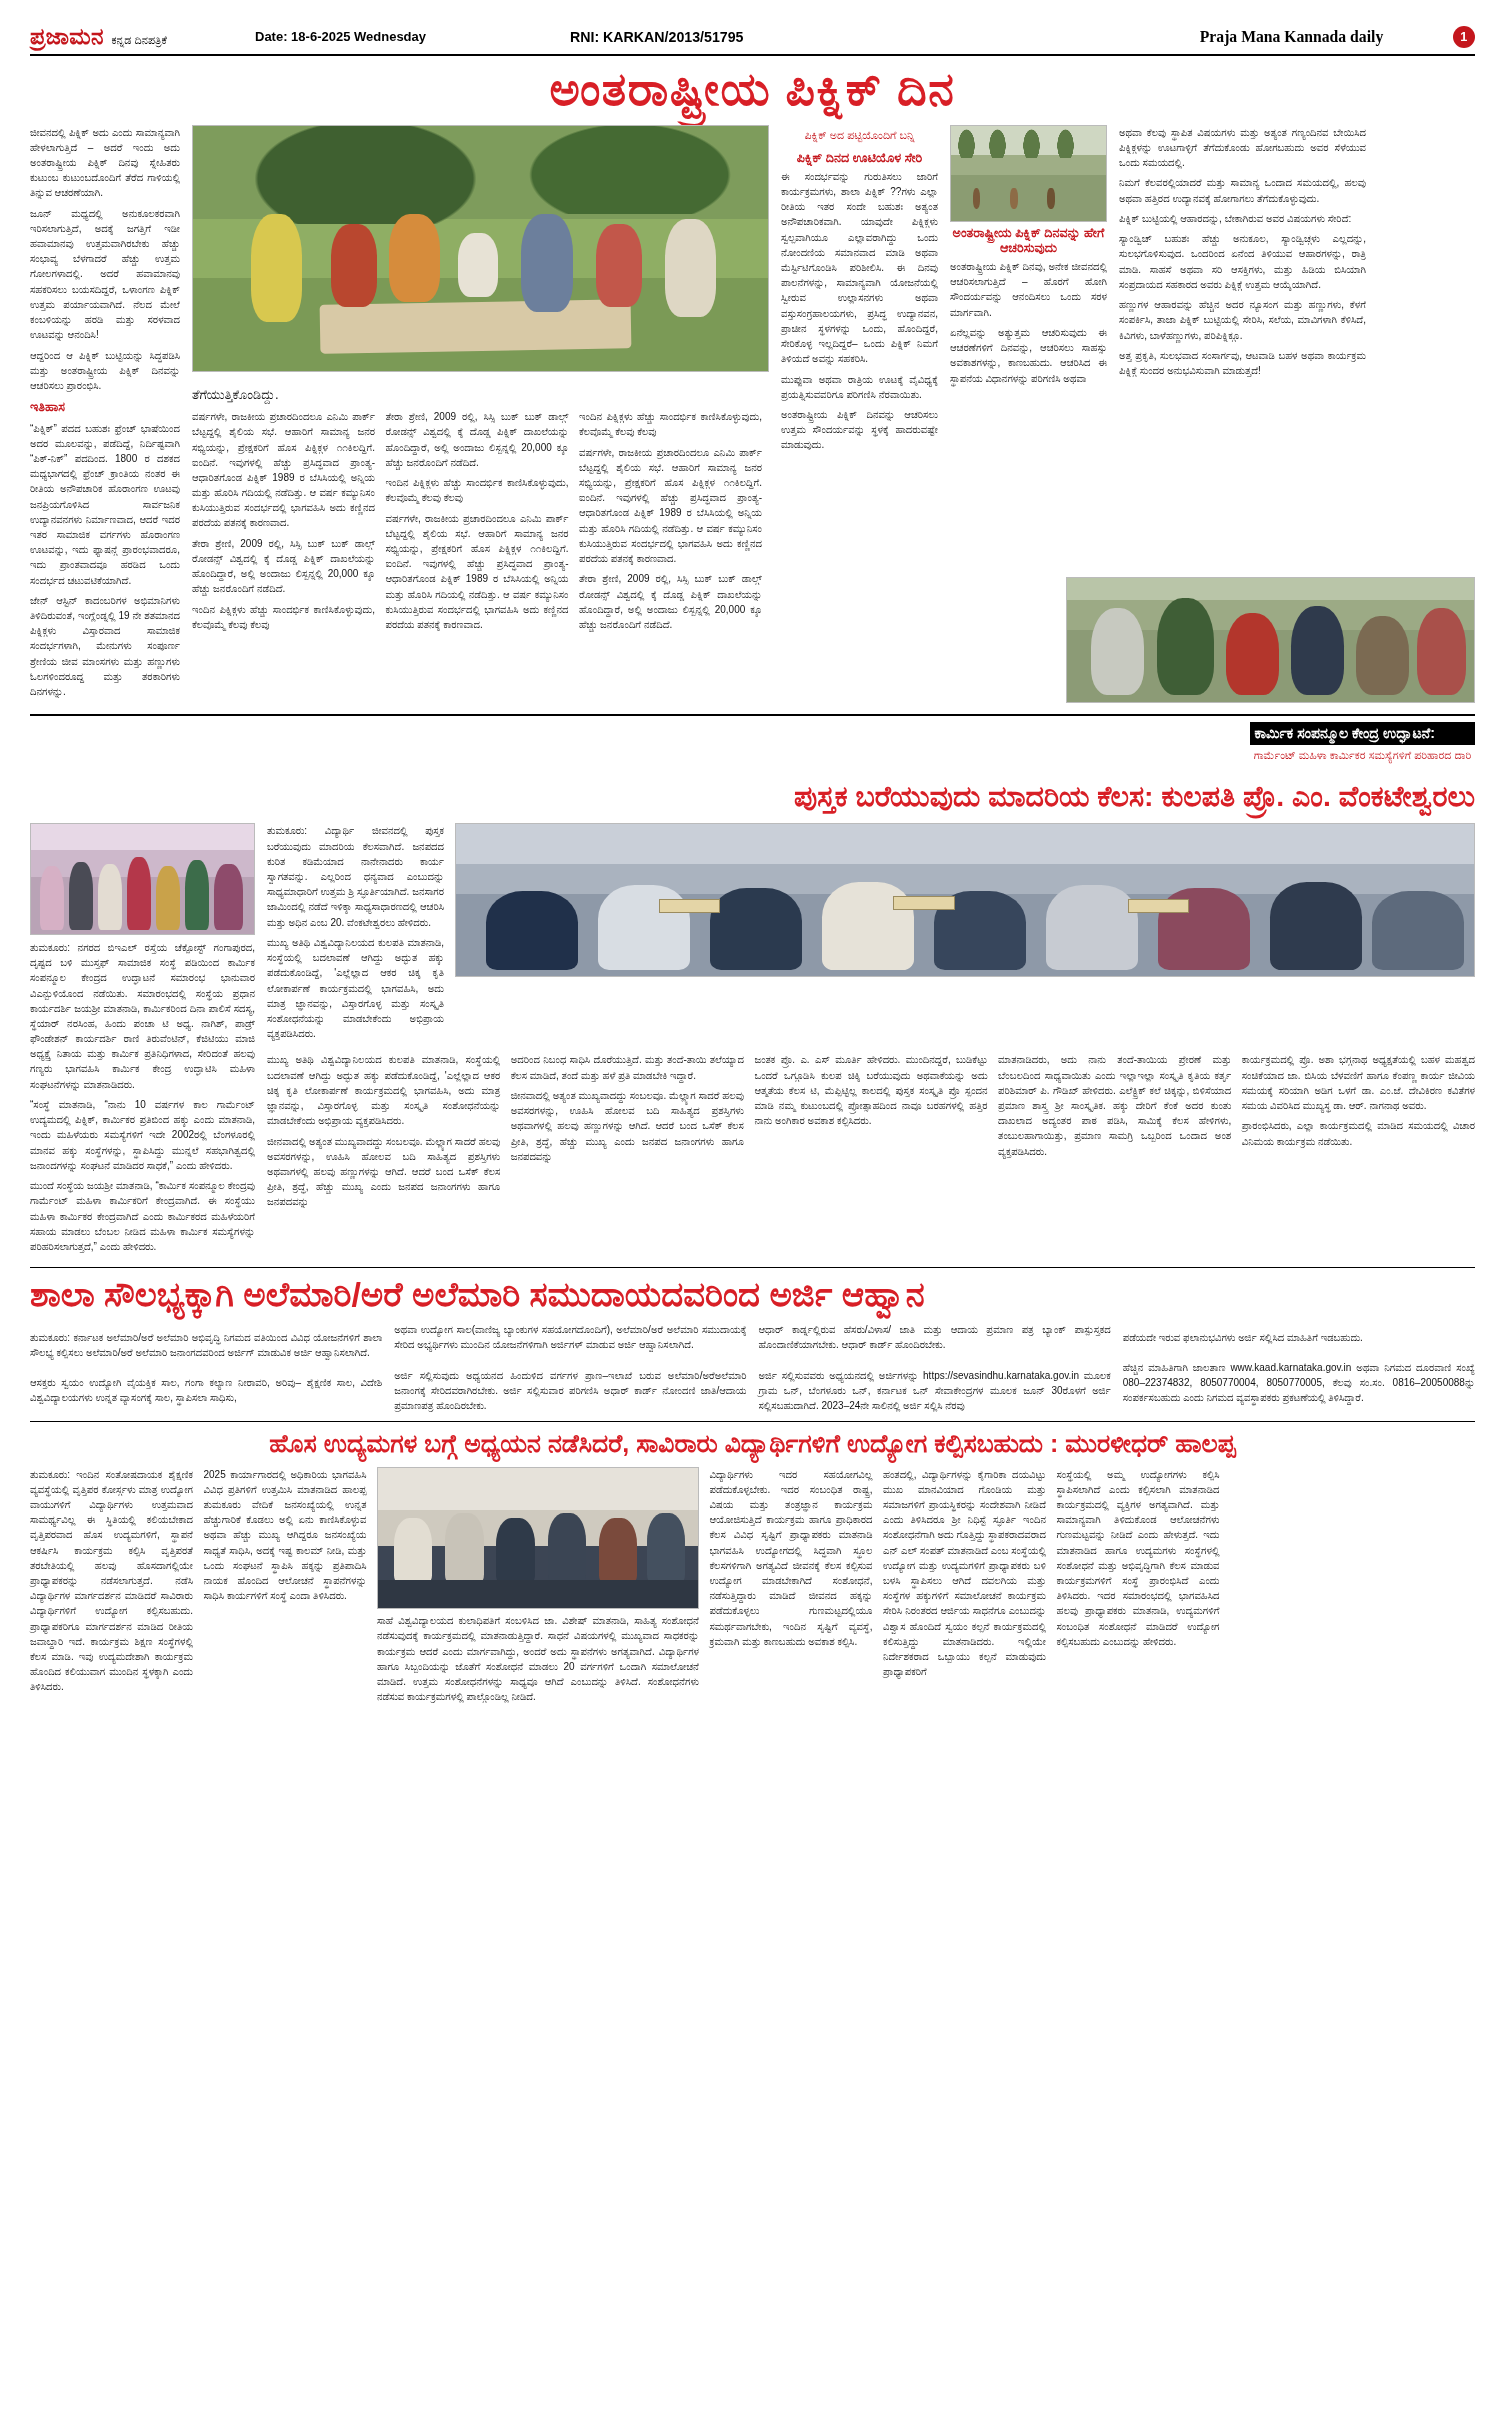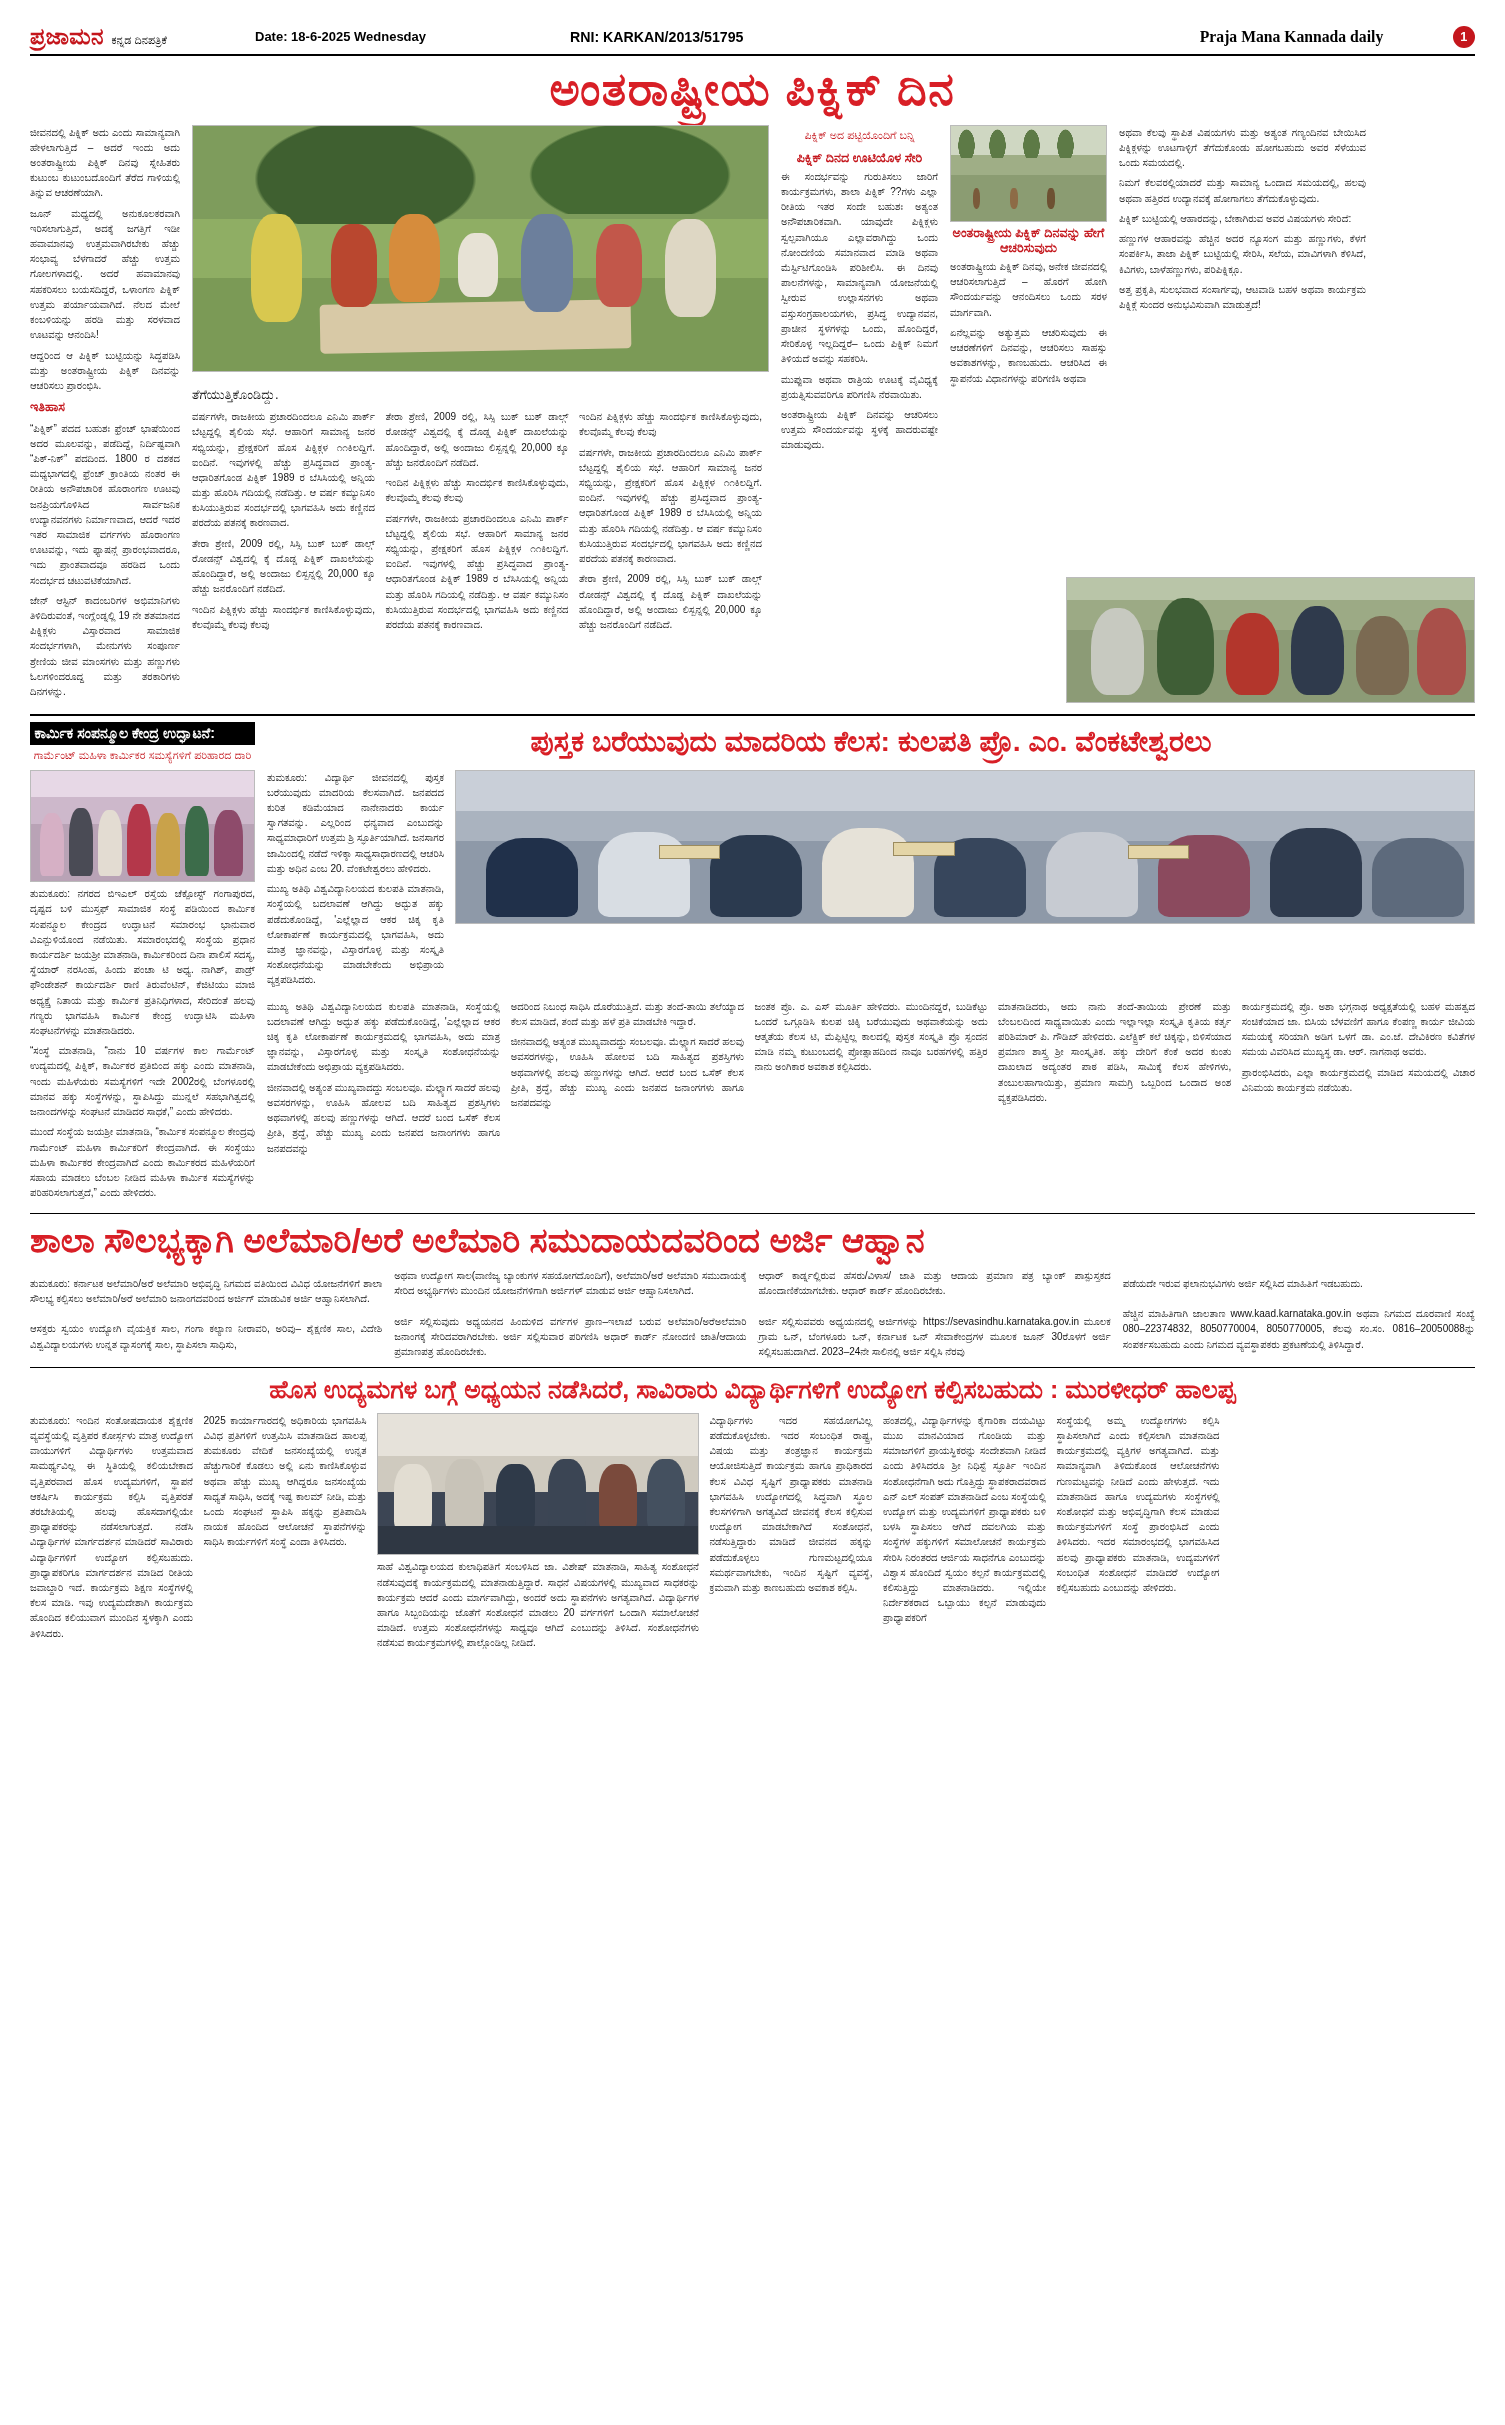--- a/index.html
+++ b/index.html
@@ -287,40 +287,41 @@
       <div class="col-text">
         <p>ಅಂತರಾಷ್ಟ್ರೀಯ ಪಿಕ್ನಿಕ್ ದಿನವು, ಅನೇಕ ಜೀವನದಲ್ಲಿ ಆಚರಿಸಲಾಗುತ್ತಿದೆ – ಹೊರಗೆ ಹೋಗಿ ಸೌಂದರ್ಯವನ್ನು ಆನಂದಿಸಲು ಒಂದು ಸರಳ ಮಾರ್ಗವಾಗಿ.</p>
         <p>ಏನೆಲ್ಲವನ್ನು ಅತ್ಯುತ್ತಮ ಆಚರಿಸುವುದು ಈ ಆಚರಣೆಗಳಿಗೆ ದಿನವನ್ನು, ಆಚರಿಸಲು ಸಾಹಸ್ಸು ಅವಕಾಶಗಳನ್ನು, ಕಾಣಬಹುದು. ಆಚರಿಸಿದ ಈ ಸ್ಥಾಪನೆಯ ವಿಧಾನಗಳನ್ನು ಪರಿಗಣಿಸಿ ಅಥವಾ</p>
       </div>
     </div>
 
     <div class="ts-col6 col-text">
       <p>ಅಥವಾ ಕೆಲವು ಸ್ಥಾಪಿತ ವಿಷಯಗಳು ಮತ್ತು ಅತ್ಯಂತ ಗಣ್ಯಂದಿನವ ಬೇಯಿಸಿದ ಪಿಕ್ನಿಕ್ಗಳನ್ನು ಊಟಗಾಳ್ಳಿಗೆ ತೆಗೆದುಕೊಂಡು ಹೋಗಬಹುದು ಅವರ ಸೆಳೆಯುವ ಒಂದು ಸಮಯದಲ್ಲಿ.</p>
       <p>ನಿಮಗೆ ಕೆಲವರಲ್ಲಿಯಾದರೆ ಮತ್ತು ಸಾಮಾನ್ಯ ಒಂದಾದ ಸಮಯದಲ್ಲಿ, ಹಲವು ಅಥವಾ ಹತ್ತಿರದ ಉದ್ಯಾನವಕ್ಕೆ ಹೋಗಾಗಲು ತೆಗೆದುಕೊಳ್ಳುವುದು.</p>
       <p>ಪಿಕ್ನಿಕ್ ಬುಟ್ಟಿಯಲ್ಲಿ ಆಹಾರದನ್ನು, ಬೇಕಾಗಿರುವ ಅವರ ವಿಷಯಗಳು ಸೇರಿದೆ:</p>
+      <p>ಸ್ಯಾಂಡ್ವಿಚ್ ಬಹುಶಃ ಹೆಚ್ಚು ಅನುಕೂಲ, ಸ್ಯಾಂಡ್ವಿಚ್ಗಳು ಎಲ್ಲದನ್ನು, ಸುಲಭಗೊಳಿಸುವುದ. ಒಂದರಿಂದ ಏನೆಂದ ತಿಳಿಯುವ ಆಹಾರಗಳನ್ನು, ರಾತ್ರಿ ಮಾಡಿ. ಸಾಹಸೆ ಅಥವಾ ಸರಿ ಆಸಕ್ತಿಗಳು, ಮತ್ತು ಹಿಡಿಯ ಬಿಸಿಯಾಗಿ ಸಂಪ್ರದಾಯದ ಸಹಕಾರದ ಅವರು ಪಿಕ್ನಿಕ್ಗೆ ಉತ್ತಮ ಆಯ್ಕೆಯಾಗಿದೆ.</p>
       <p>ಹಣ್ಣುಗಳ ಆಹಾರವನ್ನು ಹೆಚ್ಚಿನ ಅದರ ನ್ಯೂಸಂಗ ಮತ್ತು ಹಣ್ಣುಗಳು, ಕೆಳಗೆ ಸಂಪರ್ಕಿಸಿ, ತಾಜಾ ಪಿಕ್ನಿಕ್ ಬುಟ್ಟಿಯಲ್ಲಿ ಸೇರಿಸಿ, ಸಲೆಯ, ಮಾವಿಗಳಾಗಿ ಕೆಳಿಸಿದೆ, ಕಿವಿಗಳು, ಬಾಳೆಹಣ್ಣುಗಳು, ಪರಿಪಿಕ್ನಿಕ್ಗೂ.</p>
       <p>ಅತ್ತ ಪ್ರಕೃತಿ, ಸುಲಭವಾದ ಸಂಸಾರ್ಗವು, ಆಟವಾಡಿ ಬಹಳ ಅಥವಾ ಕಾರ್ಯಕ್ರಮ ಪಿಕ್ನಿಕ್ಗೆ ಸುಂದರ ಅನುಭವಿಸುವಾಗಿ ಮಾಡುತ್ತದೆ!</p>
     </div>
   </div>
 
   <div style="display:flex;justify-content:flex-end;margin-top:-127px;margin-bottom:4.5px;">
     <div class="photo ph-family" style="width:409px;height:126px;">
       <div class="f" style="left:6%;width:13%;height:70%;background:#c7c9c0"></div>
       <div class="f" style="left:22%;width:14%;height:78%;background:#3f5e36"></div>
       <div class="f" style="left:39%;width:13%;height:66%;background:#b3362c"></div>
       <div class="f" style="left:55%;width:13%;height:72%;background:#2f3a4c"></div>
       <div class="f" style="left:71%;width:13%;height:64%;background:#7b6a52"></div>
       <div class="f" style="left:86%;width:12%;height:70%;background:#a9504a"></div>
     </div>
   </div>
 
   <hr class="hr-thick">
 
   <div>
-    <div style="display:flex;gap:12px;align-items:center;">
+    <div style="display:flex;gap:12px;align-items:flex-end;flex-direction:column;">
       <div class="s2-left">
         <span class="kicker">ಕಾರ್ಮಿಕ ಸಂಪನ್ಮೂಲ ಕೇಂದ್ರ ಉದ್ಘಾಟನೆ:</span>
         <div class="subkicker">ಗಾರ್ಮೆಂಟ್ ಮಹಿಳಾ ಕಾರ್ಮಿಕರ ಸಮಸ್ಯೆಗಳಿಗೆ ಪರಿಹಾರದ ದಾರಿ</div>
       </div>
       <div class="s2-right">
         <div class="headline2">ಪುಸ್ತಕ ಬರೆಯುವುದು ಮಾದರಿಯ ಕೆಲಸ: ಕುಲಪತಿ ಪ್ರೊ. ಎಂ. ವೆಂಕಟೇಶ್ವರಲು</div>
       </div>
     </div>
 
     <div style="display:flex;gap:12px;margin-top:3px;">

